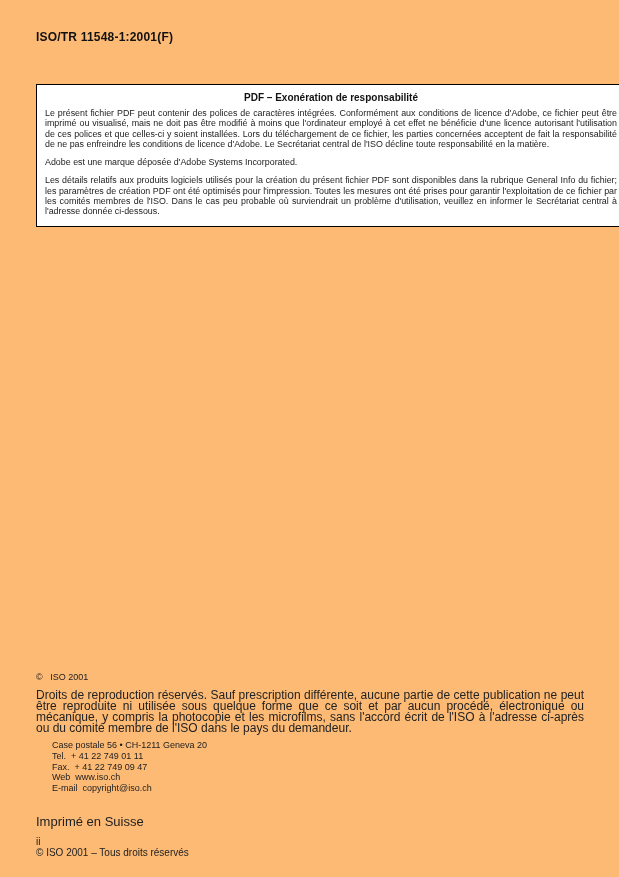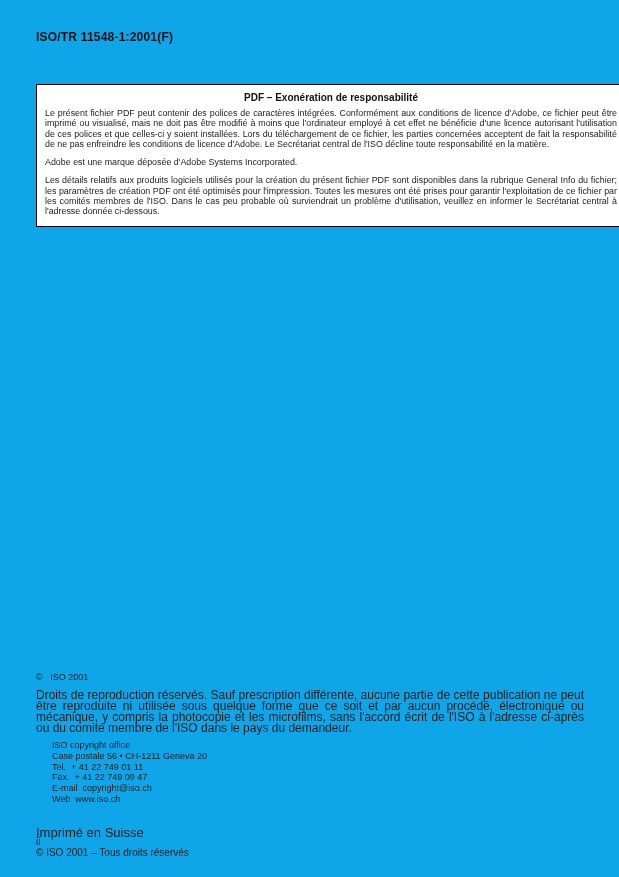--- a/index.html
+++ b/index.html
@@ -4,21 +4,21 @@
 <style>
   html, body {
     margin: 0;
     padding: 0;
     background: #ffffff;
   }
   .page {
     position: relative;
     width: 619px;
     height: 877px;
-    background: #0ea5e9;
+    background: #fdba74;
     font-family: "Liberation Sans", sans-serif;
     color: #1a1a1a;
     overflow: hidden;
   }
   .doc-header {
     position: absolute;
     left: 36px;
     top: 30px;
     font-size: 12px;
     font-weight: bold;
@@ -115,26 +115,25 @@
     <div class="disclaimer-title">PDF – Exonération de responsabilité</div>
     <p class="disclaimer-para">Le présent fichier PDF peut contenir des polices de caractères intégrées. Conformément aux conditions de licence d'Adobe, ce fichier peut être imprimé ou visualisé, mais ne doit pas être modifié à moins que l'ordinateur employé à cet effet ne bénéficie d'une licence autorisant l'utilisation de ces polices et que celles-ci y soient installées. Lors du téléchargement de ce fichier, les parties concernées acceptent de fait la responsabilité de ne pas enfreindre les conditions de licence d'Adobe. Le Secrétariat central de l'ISO décline toute responsabilité en la matière.</p>
     <p class="disclaimer-para">Adobe est une marque déposée d'Adobe Systems Incorporated.</p>
     <p class="disclaimer-para">Les détails relatifs aux produits logiciels utilisés pour la création du présent fichier PDF sont disponibles dans la rubrique General Info du fichier; les paramètres de création PDF ont été optimisés pour l'impression. Toutes les mesures ont été prises pour garantir l'exploitation de ce fichier par les comités membres de l'ISO. Dans le cas peu probable où surviendrait un problème d'utilisation, veuillez en informer le Secrétariat central à l'adresse donnée ci-dessous.</p>
   </div>
 
   <div class="copyright-block">
     <p class="copyright-notice">©   ISO 2001</p>
     <p class="rights-text">Droits de reproduction réservés. Sauf prescription différente, aucune partie de cette publication ne peut être reproduite ni utilisée sous quelque forme que ce soit et par aucun procédé, électronique ou mécanique, y compris la photocopie et les microfilms, sans l'accord écrit de l'ISO à l'adresse ci-après ou du comité membre de l'ISO dans le pays du demandeur.</p>
     <div class="address-block">
-      <div class="address-line">ISO copyright office</div>
       <div class="address-line">Case postale 56 • CH-1211 Geneva 20</div>
       <div class="address-line">Tel.  + 41 22 749 01 11</div>
       <div class="address-line">Fax.  + 41 22 749 09 47</div>
+      <div class="address-line">Web  www.iso.ch</div>
       <div class="address-line">E-mail  copyright@iso.ch</div>
-      <div class="address-line">Web  www.iso.ch</div>
     </div>
     <div class="printed-line">Imprimé en Suisse</div>
   </div>
 
   <div class="page-footer">
     <span class="footer-pageno">ii</span>
     <span class="footer-copyright">© ISO 2001 – Tous droits réservés</span>
   </div>
 
 </div>

